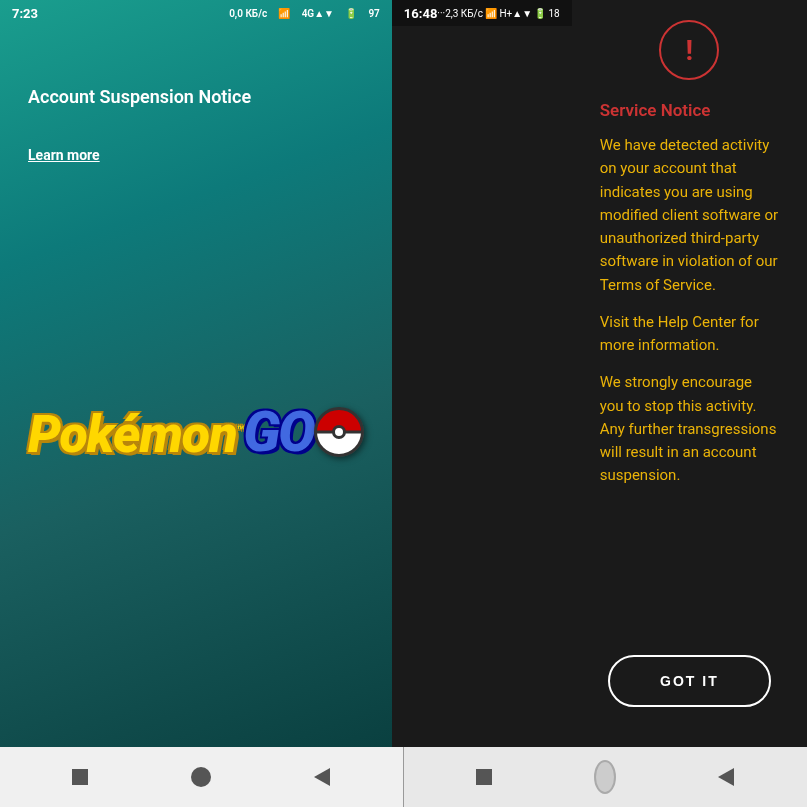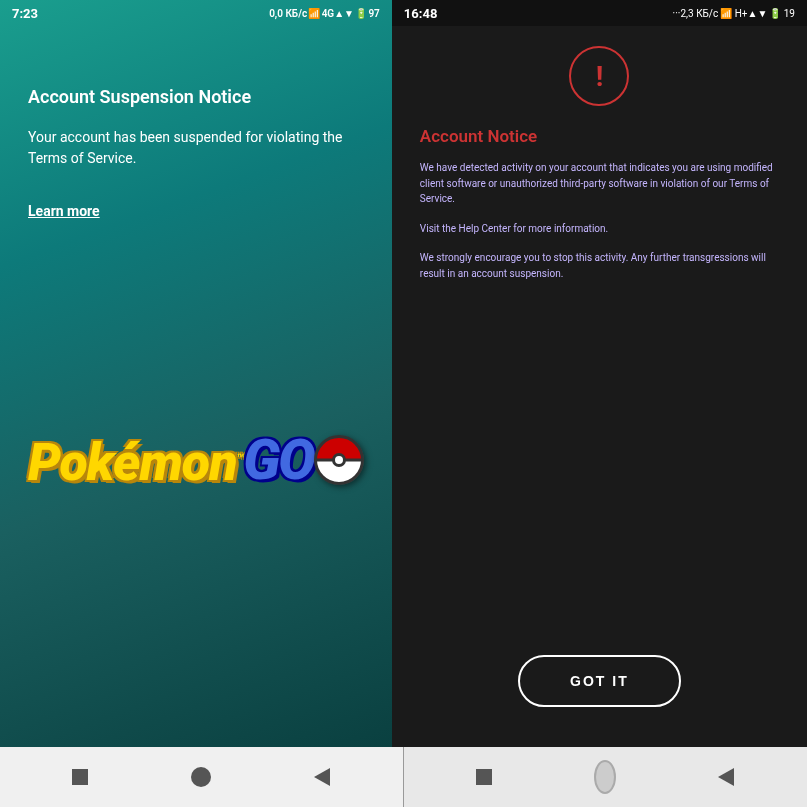--- a/index.html
+++ b/index.html
@@ -40,21 +40,21 @@
     }
 
     .status-bar-left .time {
       font-size: 13px;
       font-weight: 700;
     }
 
     .status-icons-left {
       display: flex;
       align-items: flex-end;
-      gap: 1px;
+      gap: 11px;
       font-size: 10px;
     }
 
     .left-content {
       padding: 60px 28px 20px 28px;
       flex: 1;
       display: flex;
       flex-direction: column;
     }
 
@@ -154,21 +154,21 @@
       background: white;
       border: 3px solid #333;
       z-index: 1;
     }
 
     
     .right-screen {
       width: 486px;
       background: #1a1a1a;
       display: flex;
-      flex-direction: column;
+      flex-direction: row;
     }
 
     .status-bar-right {
       display: flex;
       justify-content: space-between;
       align-items: center;
       padding: 6px 12px;
       color: white;
       font-size: 10px;
       height: 26px;
@@ -214,22 +214,22 @@
     }
 
     .warning-title {
       color: #cc3333;
       font-size: 17px;
       font-weight: 600;
       margin-bottom: 14px;
     }
 
     .warning-paragraph {
-      color: #c4b5fd;
-      font-size: 10px;
+      color: #eab308;
+      font-size: 15px;
       line-height: 1.55;
       margin-bottom: 14px;
     }
 
     .got-it-container {
       display: flex;
       justify-content: center;
       margin-top: auto;
       padding-top: 20px;
       padding-bottom: 20px;
@@ -322,21 +322,20 @@
         <span>0,0 КБ/с</span>
         <span>📶</span>
         <span>4G▲▼</span>
         <span>🔋</span>
         <span>97</span>
       </div>
     </div>
 
     <div class="left-content">
       <div class="suspension-title">Account Suspension Notice</div>
-      <div class="suspension-text"> Your account has been suspended for violating the Terms of Service.</div>
       <span class="learn-more">Learn more</span>
 
       <div class="pokemon-logo-area">
         <div>
           <span class="pokemon-text">Pokémon<span class="tm-mark">™</span></span>
         </div>
         <div class="go-container">
           <span class="go-text">GO</span>
           <div class="pokeball-icon">
             <div class="pokeball-center"></div>
@@ -347,32 +346,32 @@
   </div>
 
   <div class="right-screen">
     <div class="status-bar-right">
       <span class="time">16:48</span>
       <div class="status-icons-right">
         <span>···2,3 КБ/с</span>
         <span>📶</span>
         <span>H+▲▼</span>
         <span>🔋</span>
-        <span>19</span>
+        <span>18</span>
       </div>
     </div>
 
     <div class="right-content">
       <div class="warning-icon-container">
         <div class="warning-circle">
           <span>!</span>
         </div>
       </div>
 
-      <div class="warning-title">Account Notice</div>
+      <div class="warning-title">Service Notice</div>
 
       <div class="warning-paragraph">We have detected activity on your account that indicates you are using modified client software or unauthorized third-party software in violation of our  Terms of Service.</div>
       <div class="warning-paragraph">Visit the Help Center  for more information.</div>
       <div class="warning-paragraph">We strongly encourage you to stop this activity. Any further transgressions will result in an account suspension.</div>
 
       <div class="got-it-container">
         <button class="got-it-button">GOT IT</button>
       </div>
     </div>
   </div>

